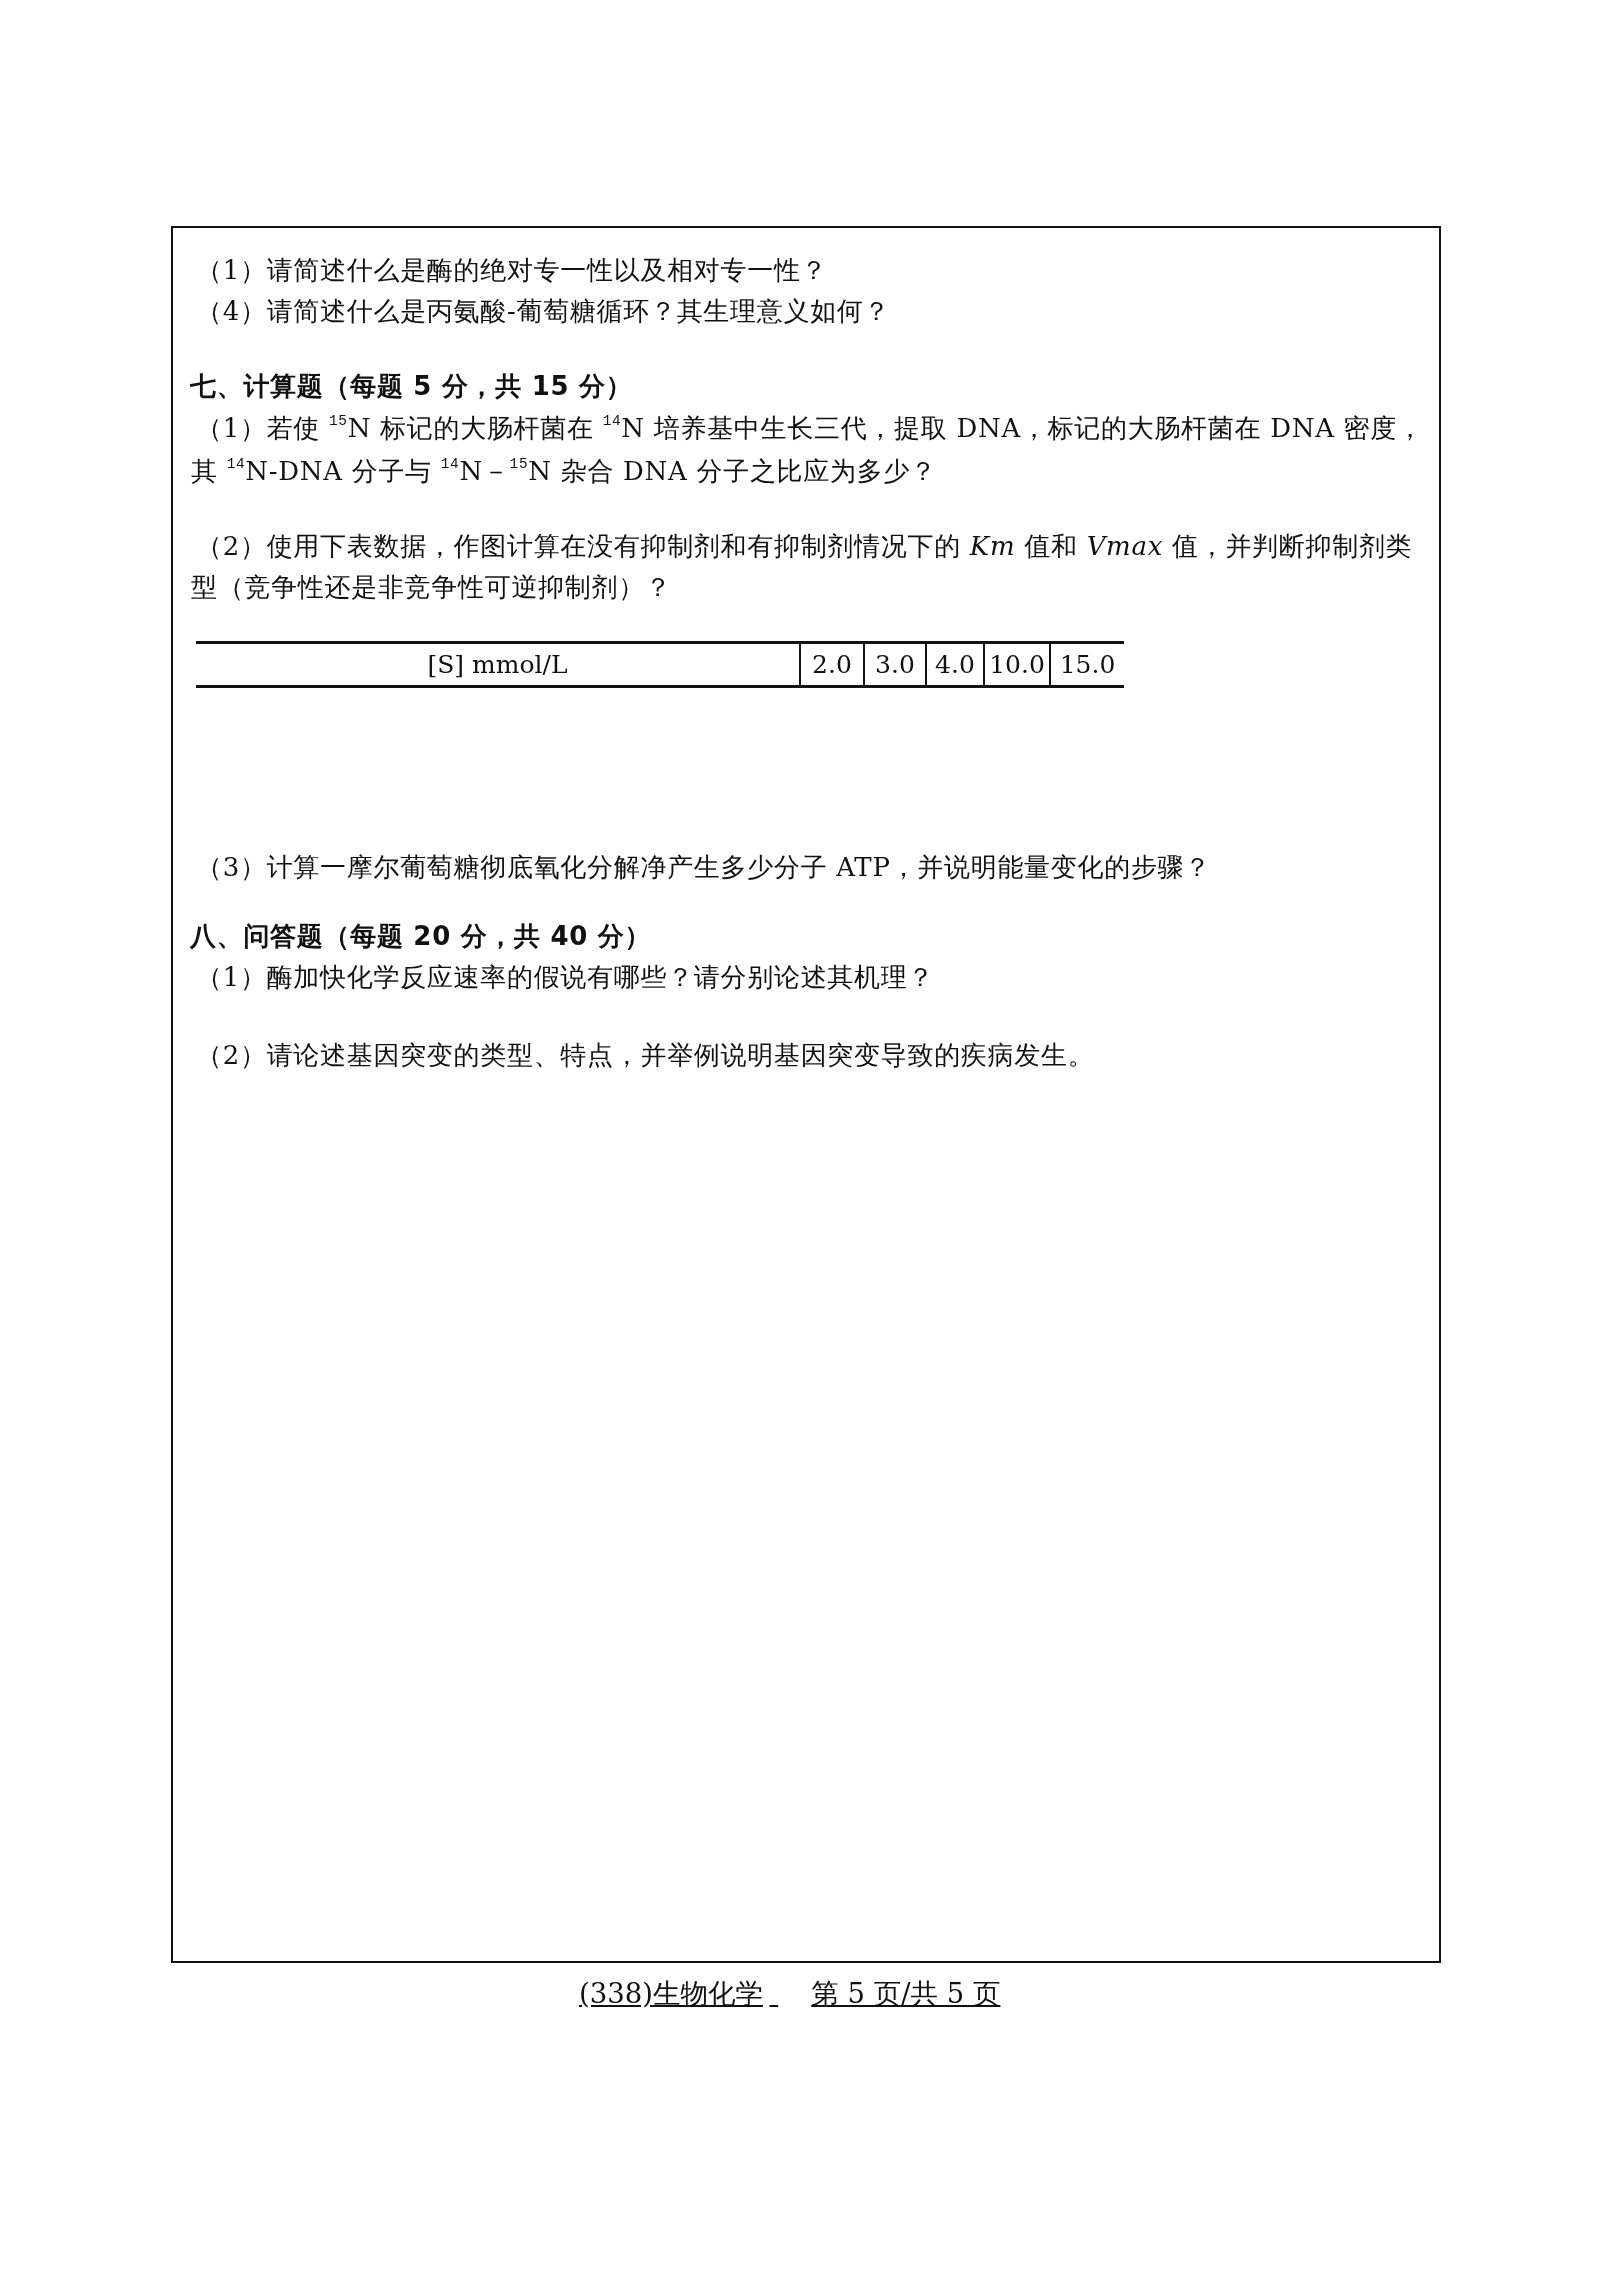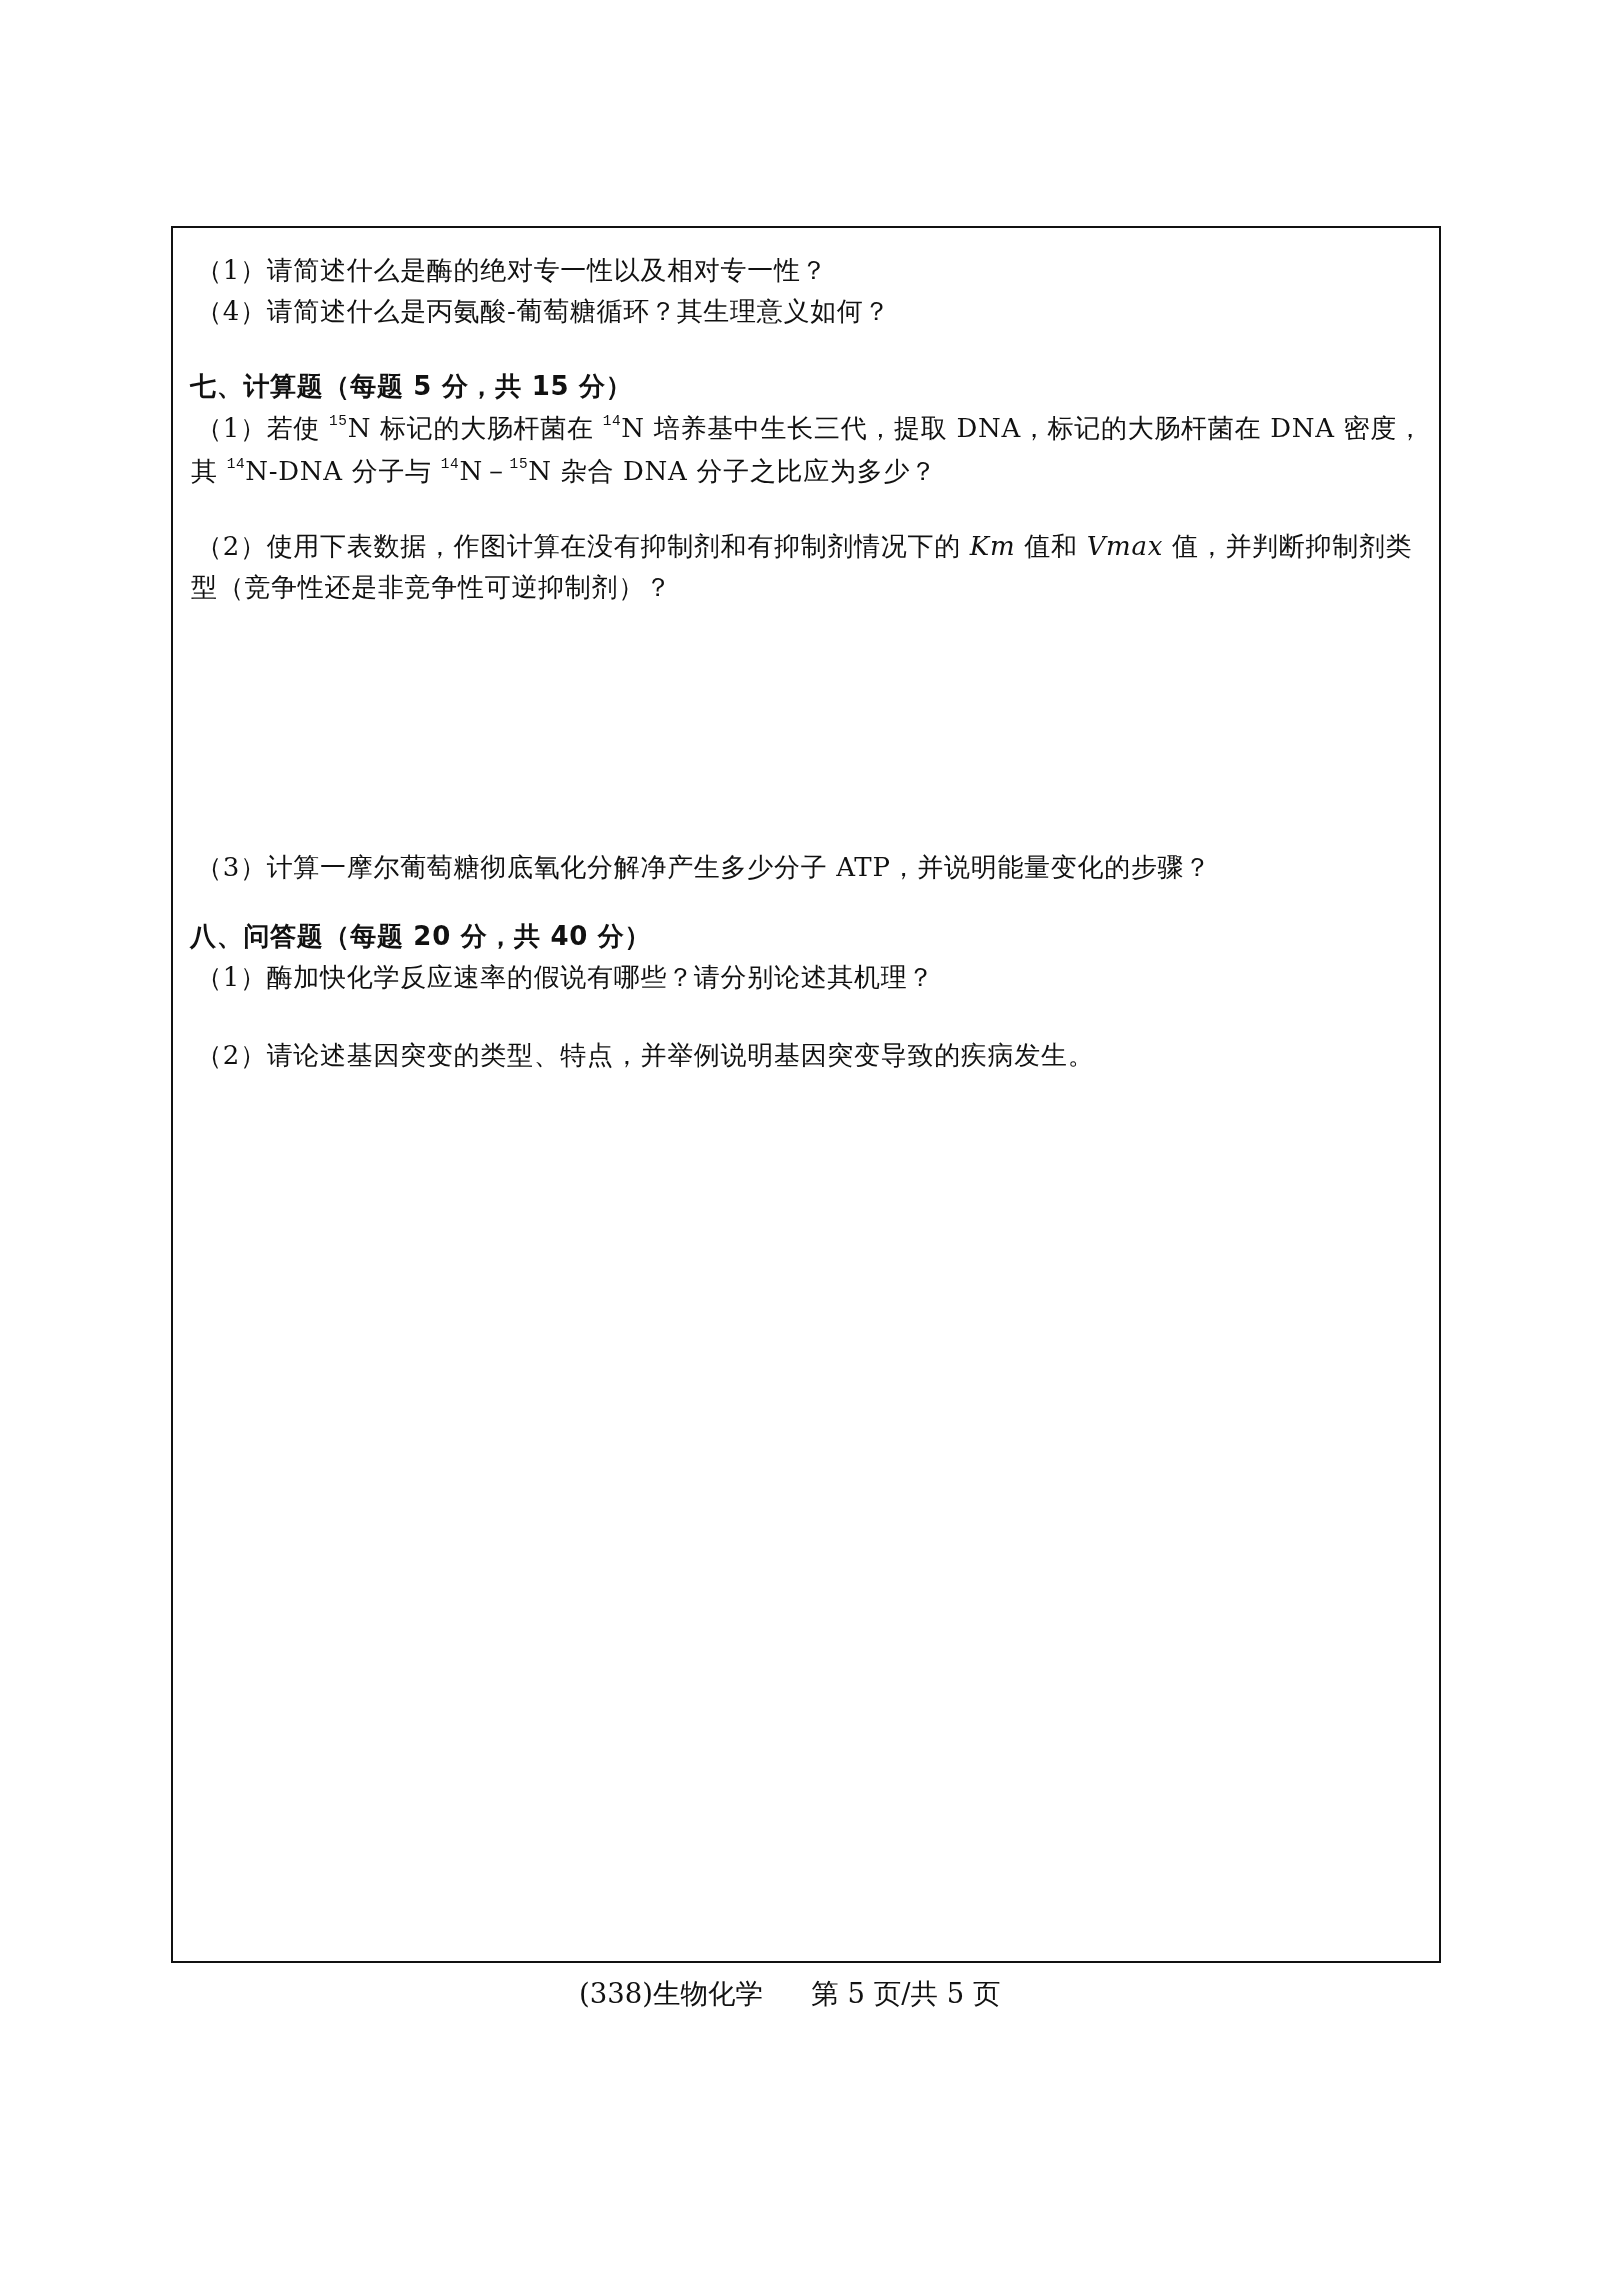--- a/index.html
+++ b/index.html
@@ -10,21 +10,21 @@
   .line { position:absolute; font-size:26px; line-height:37px; white-space:nowrap; letter-spacing:0.7px; }
   .heading { font-family:"DejaVu Sans","Liberation Sans",sans-serif; font-weight:bold; }
   sup { font-size:14.4px; vertical-align:11.8px; line-height:0;font-family:Liberation Mono, monospace; }
   i { font-style:italic;margin-top:8px; }
   table.data { position:absolute; left:196px; top:641px; border-collapse:collapse;
                font-size:25px; }
   table.data td { height:41px; padding:0; text-align:center; border-top:3.3px solid #111;
                   border-bottom:3.3px solid #111; }
   table.data td.num { border-left:2px solid #111; }
   table.data td.label { width:603px; }
-  .footer { position:absolute; top:1975px; left:579px; font-size:27.5px; line-height:37px; white-space:nowrap; }
+  .footer { position:absolute; top:1975px; left:579px; font-size:27.5px; line-height:37px; white-space:nowrap;text-decoration:underline; }
   .footer span { margin-right:6.5px; }
 </style>
 </head>
 <body>
 
 <div class="frame"></div>
 
 <div class="line" style="left:196px;top:252px;">（1）请简述什么是酶的绝对专一性以及相对专一性？</div>
 <div class="line" style="left:196px;top:293px;">（4）请简述什么是丙氨酸-葡萄糖循环？其生理意义如何？</div>
 
@@ -37,20 +37,28 @@
   <span>其 </span><sup>14</sup><span>N-DNA 分子与 </span><sup>14</sup><span>N－</span><sup>15</sup><span>N 杂合 DNA 分子之比应为多少？</span>
 </div>
 
 <div class="line" style="left:196px;top:528px;">
   <span>（2）使用下表数据，作图计算在没有抑制剂和有抑制剂情况下的 </span><i>Km</i><span> 值和 </span><i>Vmax</i><span> 值，并判断抑制剂类</span>
 </div>
 <div class="line" style="left:191px;top:569px;text-align:center;">型（竞争性还是非竞争性可逆抑制剂）？</div>
 
 <table class="data">
   <tbody>
+      <tr>
+    <td class="label">[S] mmol/L</td>
+    <td class="num" style="width:62px">2.0</td>
+    <td class="num" style="width:60px">3.0</td>
+    <td class="num" style="width:56px">4.0</td>
+    <td class="num" style="width:64px">10.0</td>
+    <td class="num" style="width:73px">15.0</td>
+  </tr>
 </tbody>
   </table>
 
 <div class="line" style="left:196px;top:849px;">（3）计算一摩尔葡萄糖彻底氧化分解净产生多少分子 ATP，并说明能量变化的步骤？</div>
 
 <div class="line heading" style="left:190px;top:918px;">八、问答题（每题 20 分，共 40 分）</div>
 <div class="line" style="left:196px;top:959px;">（1）酶加快化学反应速率的假说有哪些？请分别论述其机理？</div>
 <div class="line" style="left:196px;top:1037px;">（2）请论述基因突变的类型、特点，并举例说明基因突变导致的疾病发生。</div>
 
 <div class="footer">

